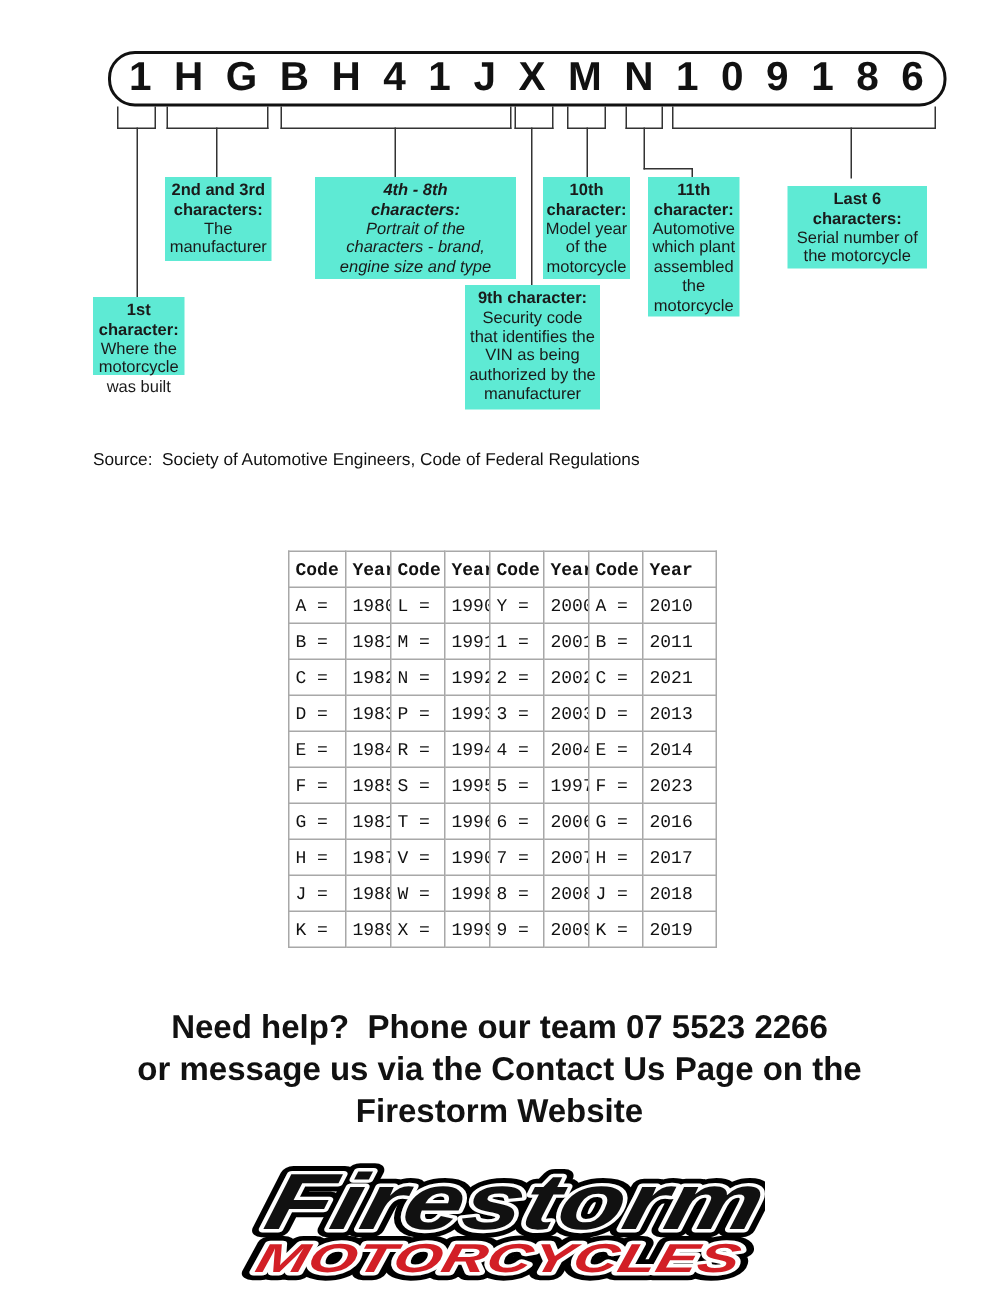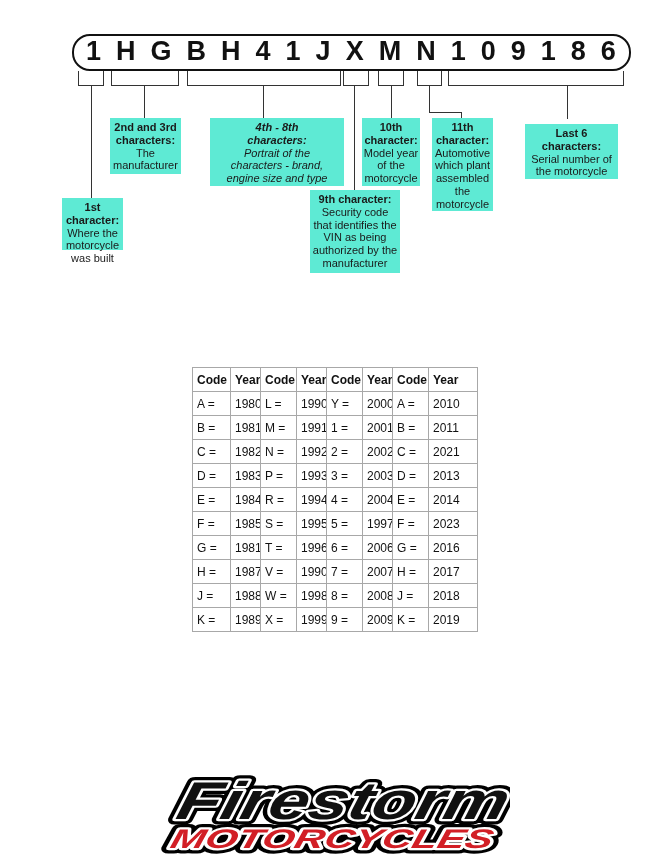--- a/index.html
+++ b/index.html
@@ -32,21 +32,21 @@
     padding:3px 1px 2px 1px;
   }
   .co-line{white-space:nowrap;}
   .co-bold{font-weight:bold;}
   
   .source{
     position:absolute;left:62px;top:301px;font-size:11.5px;color:#111;
     white-space:pre-wrap;
   }
   
-  .table-wrap{position:absolute;left:192px;top:367px;}
+  .table-wrap{position:absolute;left:192px;top:367px;font-family:Liberation Mono, monospace;}
   table.year-table{
     border-collapse:collapse;table-layout:fixed;width:285px;
     font-size:12px;color:#111;background:#fff;
   }
   table.year-table th,table.year-table td{
     border:1px solid #a8a8a8;height:23px;padding:0 0 0 4px;
     text-align:left;vertical-align:middle;white-space:nowrap;overflow:hidden;
   }
   table.year-table th{font-weight:bold;}
   
@@ -149,20 +149,21 @@
       <div class="co-line">the</div>
       <div class="co-line">motorcycle</div>
     </div>
   <div class="callout" style="left:525px;top:124px;width:93px;height:55px;">
       <div class="co-line co-bold">Last 6</div>
       <div class="co-line co-bold">characters:</div>
       <div class="co-line">Serial number of</div>
       <div class="co-line">the motorcycle</div>
     </div>
 
+  <div class="source">Source:  Society of Automotive Engineers, Code of Federal Regulations</div>
 
   <div class="table-wrap">
     <table class="year-table" id="year-table">
       <colgroup>
         <col style="width:38px">
           <col style="width:30px">
         <col style="width:36px">
           <col style="width:30px">
         <col style="width:36px">
           <col style="width:30px">
@@ -279,20 +280,25 @@
             <td>1999</td>
             <td>9 =</td>
             <td>2009</td>
             <td>K =</td>
             <td>2019</td>
           </tr>
         </tbody>
     </table>
   </div>
 
+  <div class="help">
+    <div class="help-line">Need help?  Phone our team 07 5523 2266</div>
+    <div class="help-line">or message us via the Contact Us Page on the</div>
+    <div class="help-line">Firestorm Website</div>
+  </div>
 
   <svg class="logo" viewBox="0 0 380 85" xmlns="http://www.w3.org/2000/svg">
     <g transform="translate(26,0) skewX(-14)">
       <text class="lg-brand stroke-outer" x="30" y="47" textLength="330" lengthAdjust="spacingAndGlyphs">Firestorm</text>
       <text class="lg-brand stroke-inner" x="30" y="47" textLength="330" lengthAdjust="spacingAndGlyphs">Firestorm</text>
       <text class="lg-brand" x="30" y="47" textLength="330" lengthAdjust="spacingAndGlyphs" fill="#111111">Firestorm</text>
       <text class="lg-tag stroke-outer" x="32" y="76" textLength="322" lengthAdjust="spacingAndGlyphs">MOTORCYCLES</text>
       <text class="lg-tag stroke-inner" x="32" y="76" textLength="322" lengthAdjust="spacingAndGlyphs">MOTORCYCLES</text>
       <text class="lg-tag" x="32" y="76" textLength="322" lengthAdjust="spacingAndGlyphs" fill="#d21f26">MOTORCYCLES</text>
     </g>

